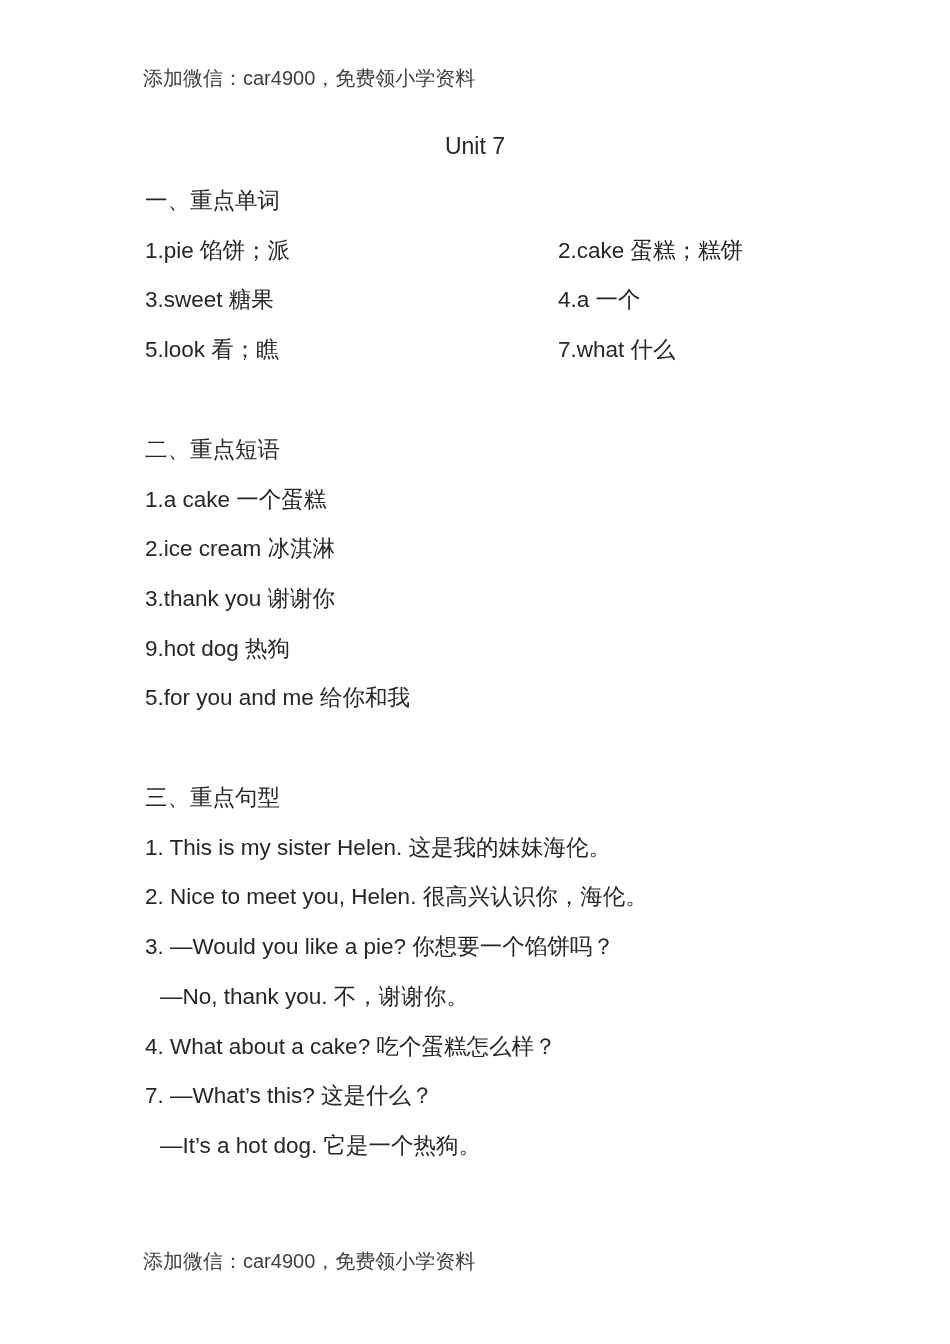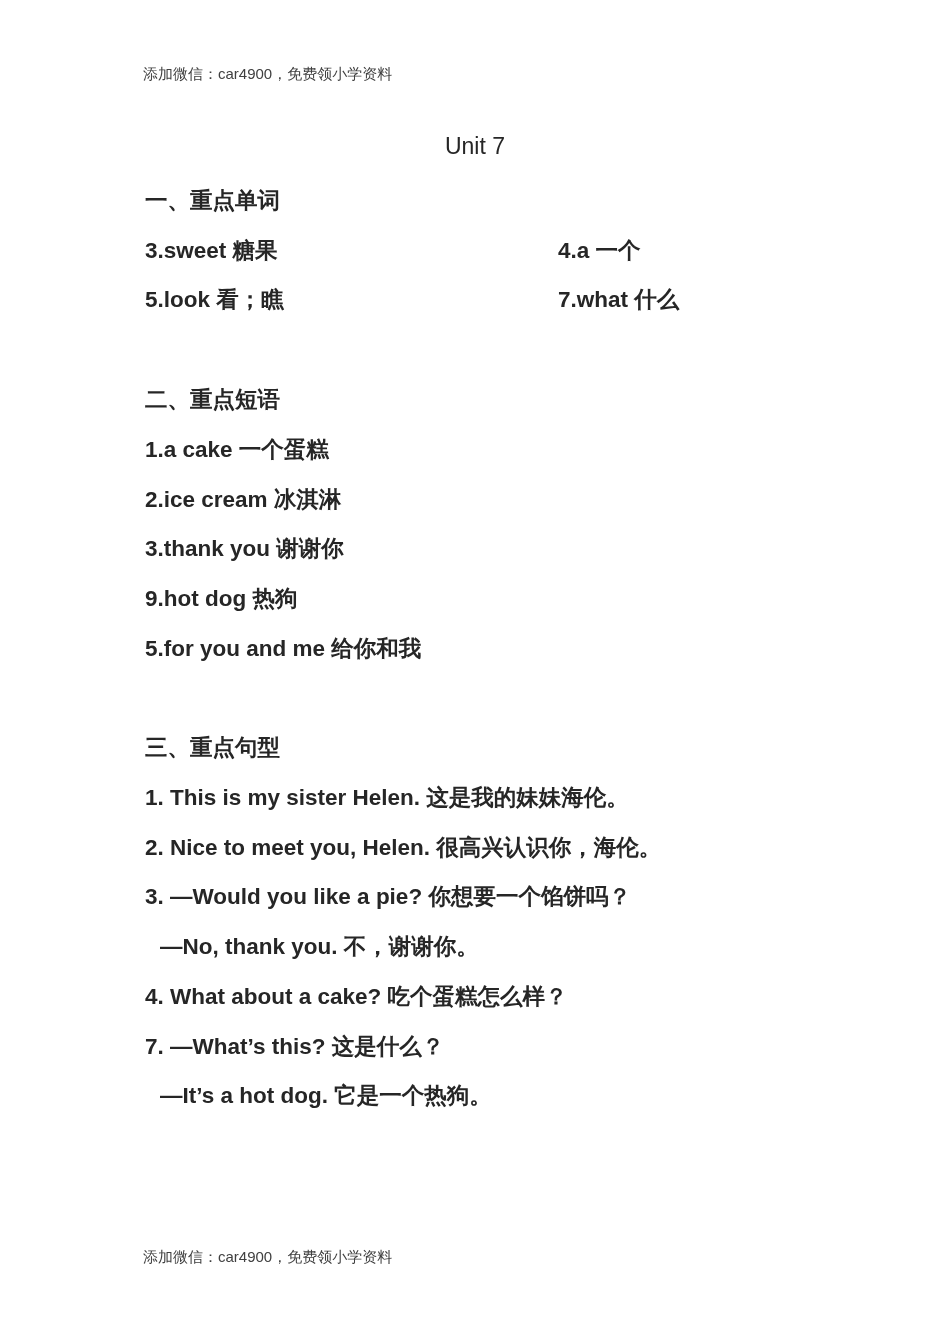--- a/index.html
+++ b/index.html
@@ -8,36 +8,35 @@
     width: 950px;
     height: 1344px;
     background: #ffffff;
     overflow: hidden;
     font-family: "Liberation Sans", "DejaVu Sans", sans-serif;
     color: #262626;
   }
   .watermark {
     position: absolute;
     left: 143px;
-    font-size: 15px;
+    font-size: 20px;
     color: #404040;
     white-space: nowrap;
   }
   .watermark.top { top: 65px; }
   .watermark.bottom { top: 1248px; }
   .title {
     padding-top: 130px;
     text-align: center;
     font-size: 23px;
     line-height: 32px;
   }
   .content {
     margin: 14px 95px 0 145px;
     font-size: 22.5px;
-    font-weight: bold;
   }
   .line {
     line-height: 49.7px;
     white-space: nowrap;
   }
   .heading { line-height: 49.7px; white-space: nowrap; }
   .sect { margin-top: 50px; }
   .row { position: relative; line-height: 49.7px; white-space: nowrap; }
   .c2 { position: absolute; left: 413px; top: 0; }
   .indent { padding-left: 15px; }
@@ -48,20 +47,24 @@
 <div class="page">
 
   <div class="watermark top">添加微信：car4900，免费领小学资料</div>
 
   <div class="title">Unit 7</div>
 
   <div class="content">
 
     <div class="heading">一、重点单词</div>
 
+    <div class="row">
+      <span class="c1">1.pie 馅饼；派</span>
+      <span class="c2">2.cake 蛋糕；糕饼</span>
+    </div>
     <div class="row">
       <span class="c1">3.sweet 糖果</span>
       <span class="c2">4.a 一个</span>
     </div>
     <div class="row">
       <span class="c1">5.look 看；瞧</span>
       <span class="c2">7.what 什么</span>
     </div>
 
     <div class="heading sect">二、重点短语</div>

